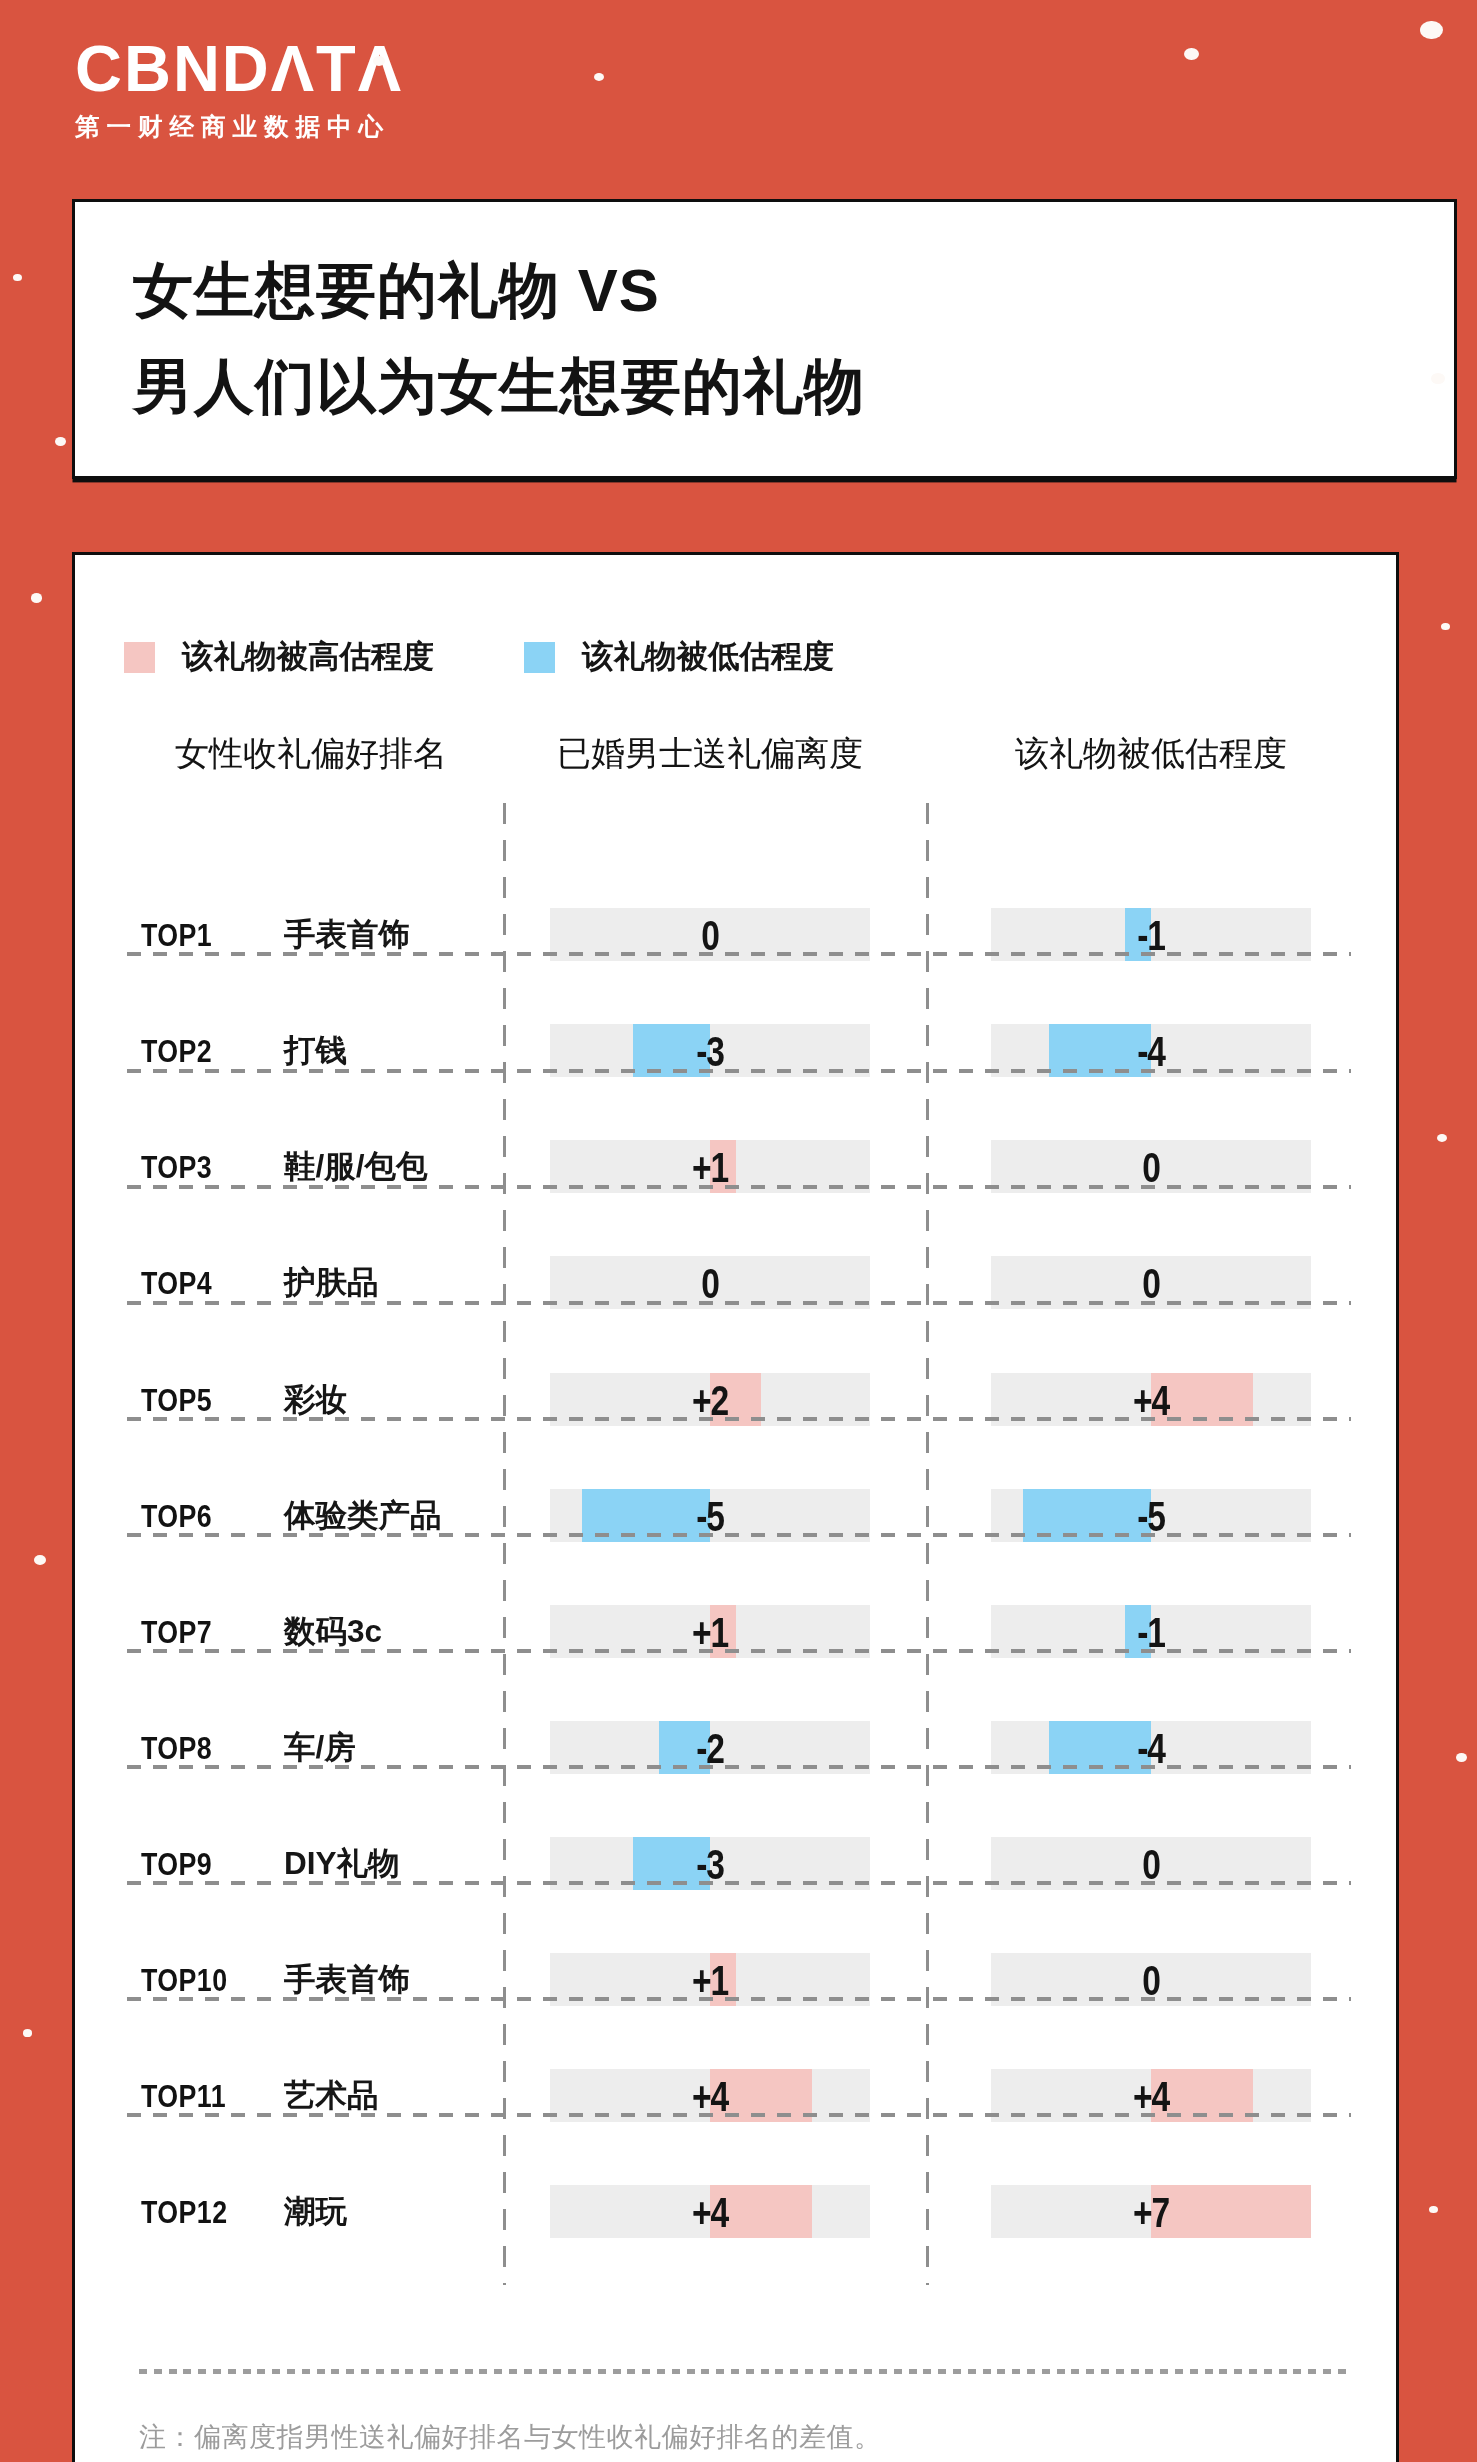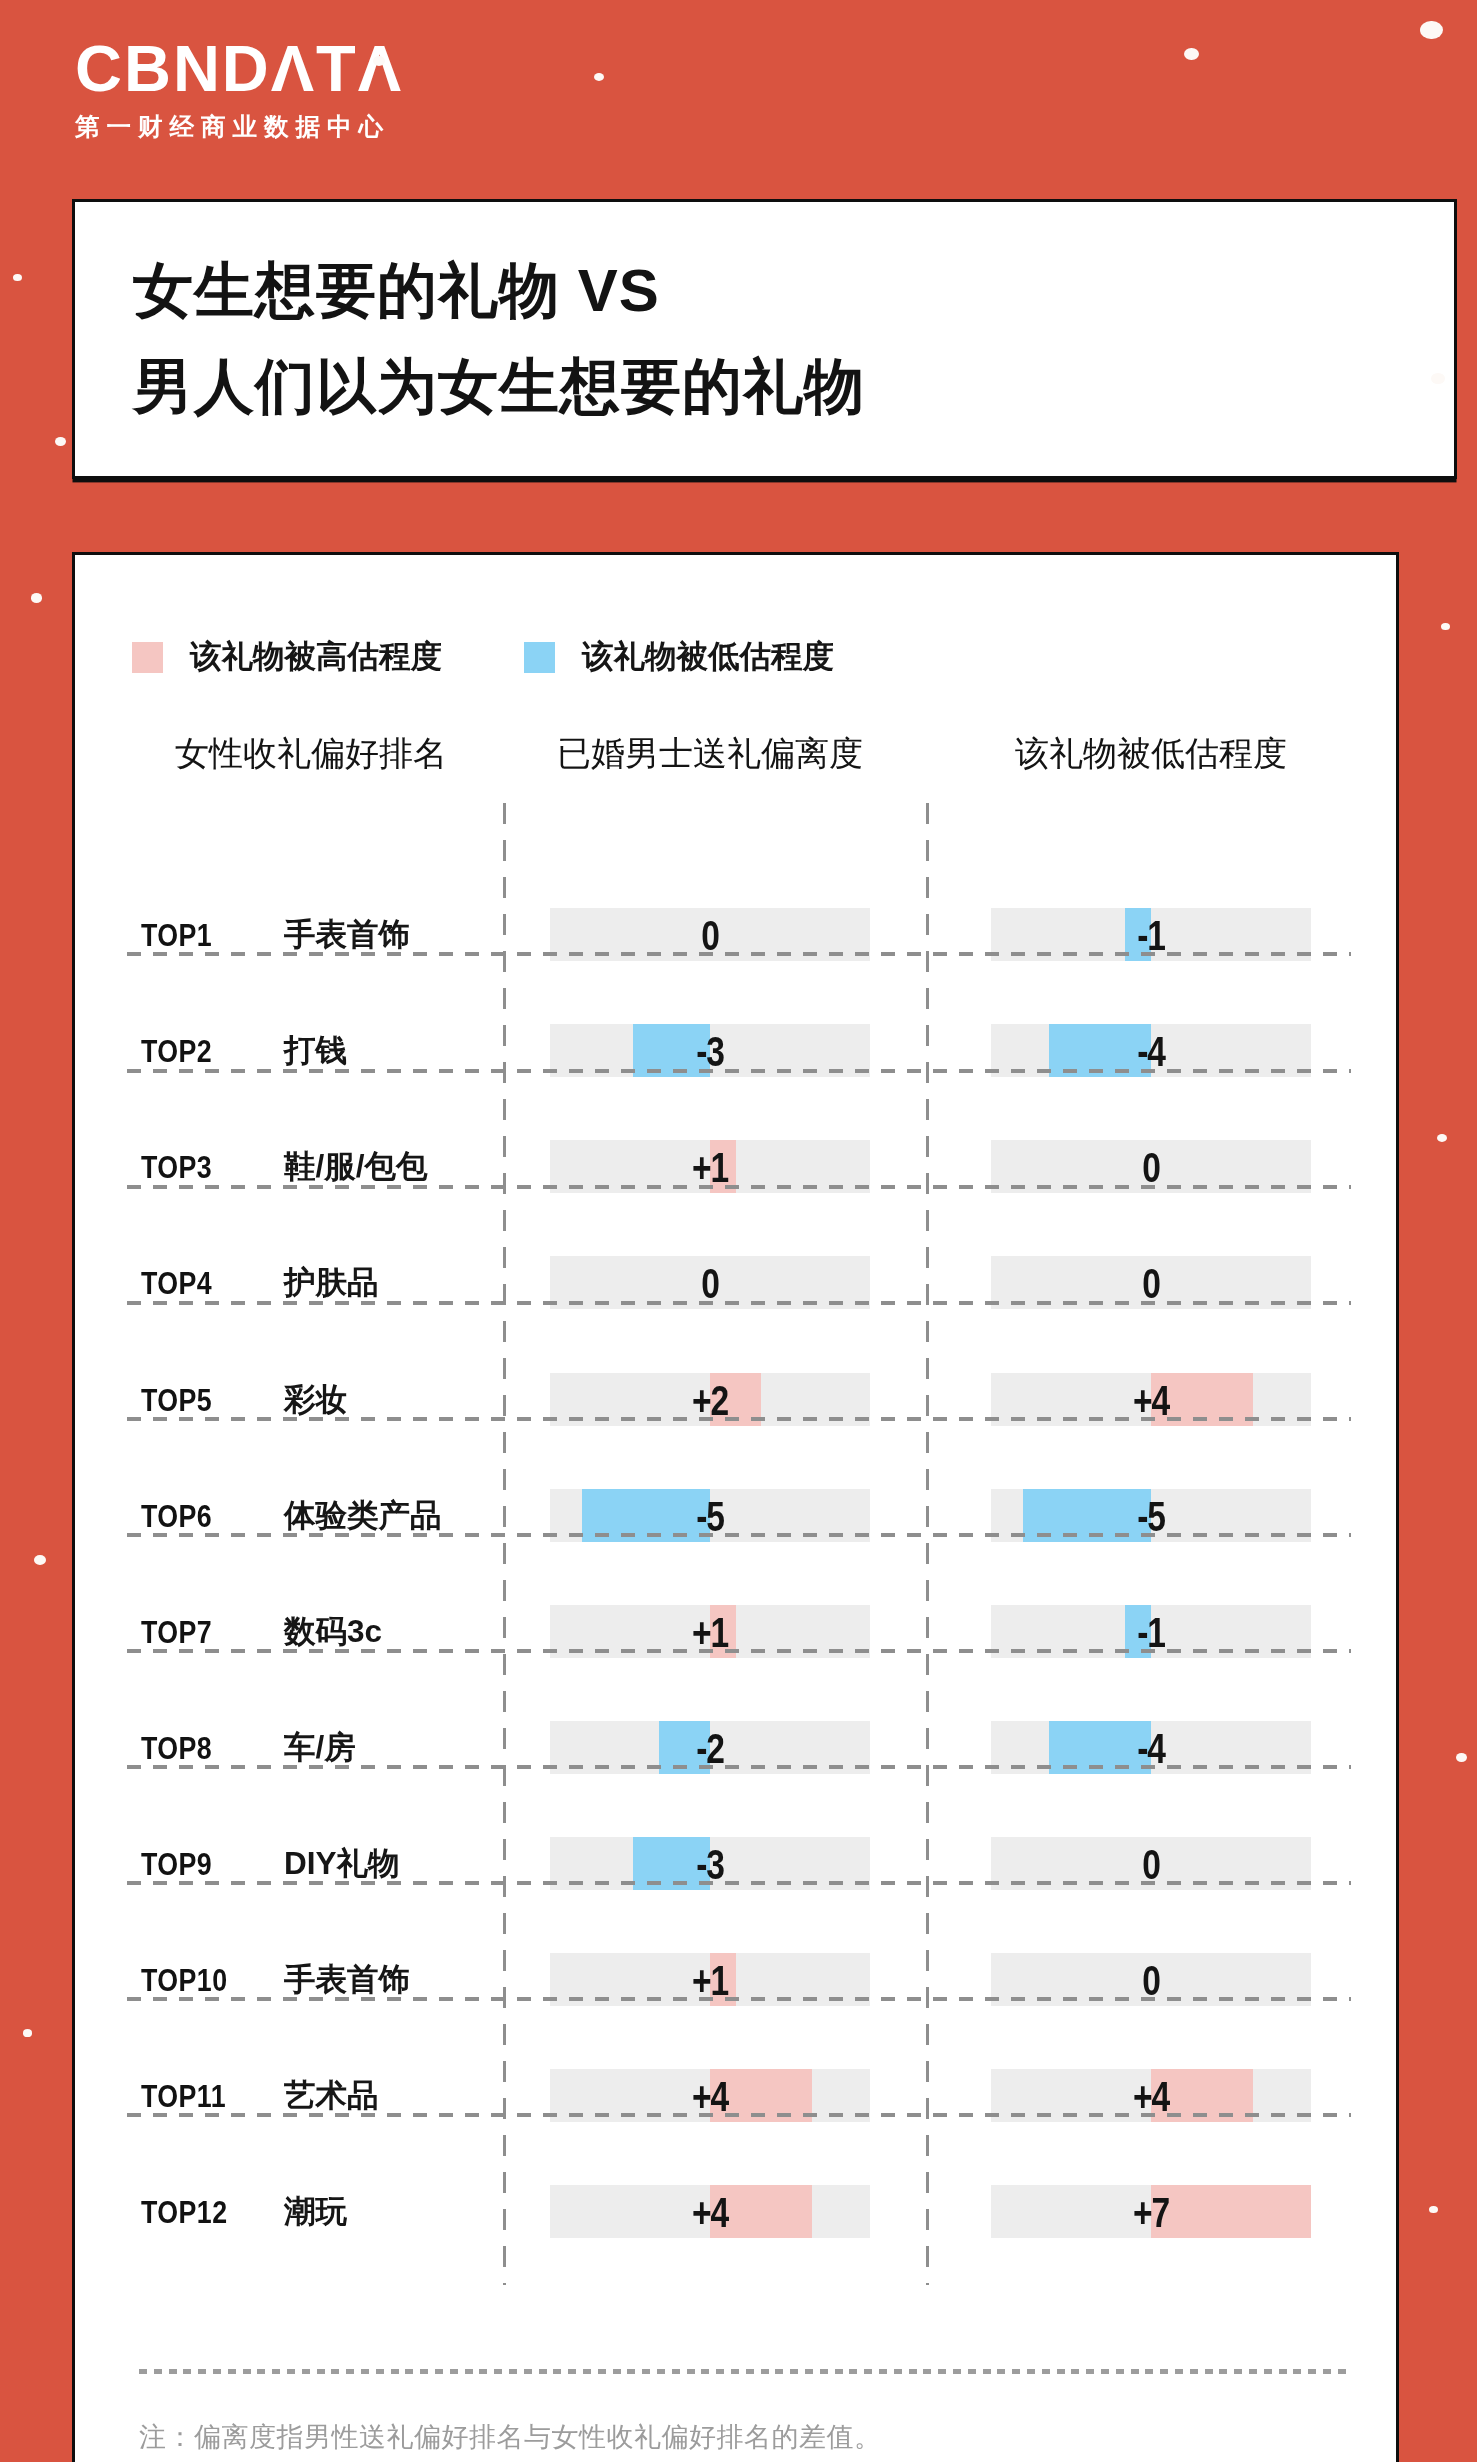--- a/index.html
+++ b/index.html
@@ -64,21 +64,21 @@
   </div>
 
   <div class="frame title-box">
     <div class="title-line">女生想要的礼物 VS</div>
     <div class="title-line">男人们以为女生想要的礼物</div>
   </div>
 
   <div class="frame main-panel">
     <div class="panel-inner">
 
-      <div class="legend-item" style="left:57px">
+      <div class="legend-item" style="left:49px">
         <span class="legend-swatch" style="background:#F5C6C2"></span>
         <span class="legend-label">该礼物被高估程度</span>
       </div>
       <div class="legend-item" style="left:449px">
         <span class="legend-swatch" style="background:#8BD3F5"></span>
         <span class="legend-label">该礼物被低估程度</span>
       </div>
 
       <div class="col-header" style="left:86px;width:300px">女性收礼偏好排名</div>
       <div class="col-header" style="left:475px;width:320px">已婚男士送礼偏离度</div>

